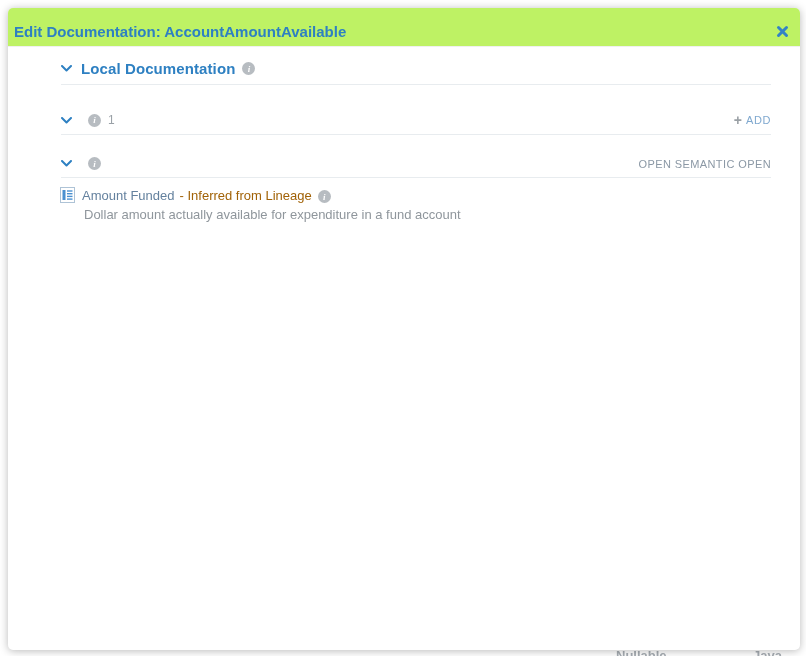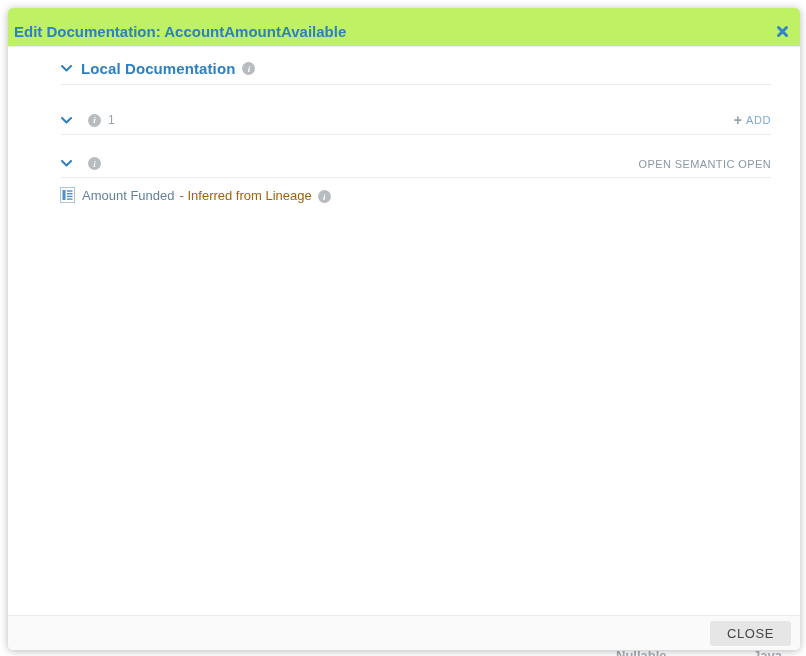--- a/index.html
+++ b/index.html
@@ -300,21 +300,19 @@
           <rect x="2.5" y="3" width="3" height="10" fill="#4a90d0"></rect>
           <line x1="7" y1="4" x2="12.5" y2="4" stroke="#4a90d0" stroke-width="1.4"></line>
           <line x1="7" y1="6.7" x2="12.5" y2="6.7" stroke="#4a90d0" stroke-width="1.4"></line>
           <line x1="7" y1="9.4" x2="12.5" y2="9.4" stroke="#4a90d0" stroke-width="1.4"></line>
           <line x1="7" y1="12.1" x2="12.5" y2="12.1" stroke="#4a90d0" stroke-width="1.4"></line>
         </svg>
         <span class="inf-title">Amount Funded</span>
         <span class="inf-suffix">- Inferred from Lineage</span>
         <span class="info-icon">i</span>
       </div>
+      <div class="inf-desc">Dollar amount actually available for expenditure in a fund account</div>
     </div>
 
   </div>
 
-  <div class="modal-footer">
-    <button class="close-btn">CLOSE</button>
-  </div>
 
 </div>
 
 </body></html>

